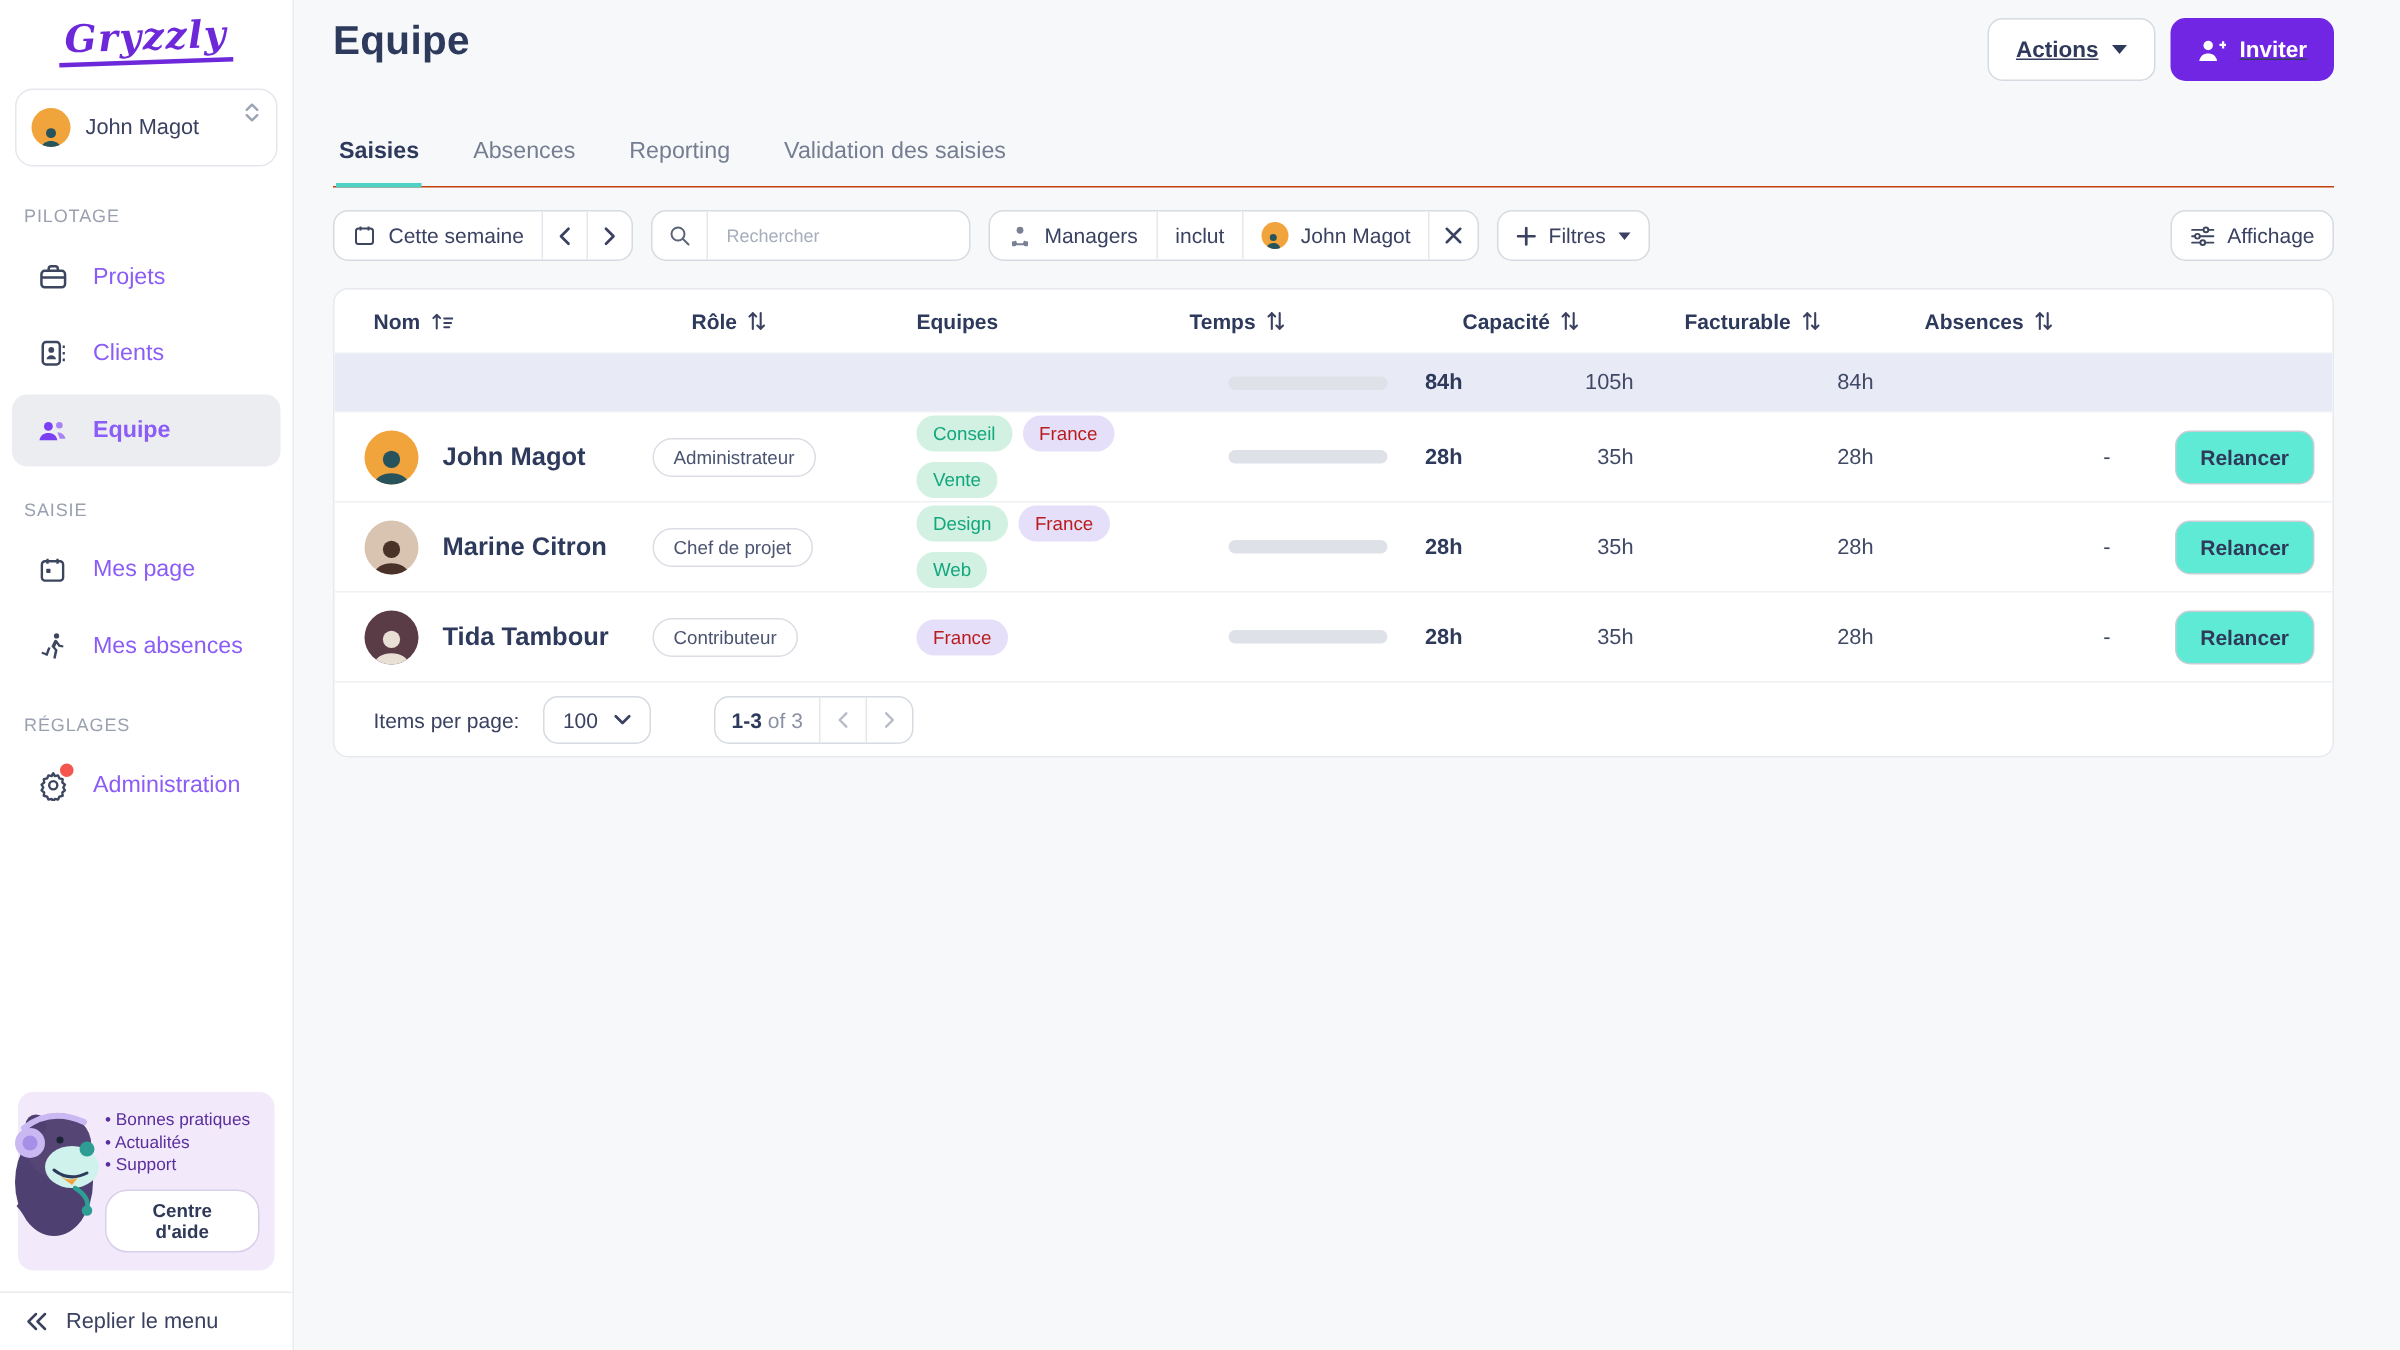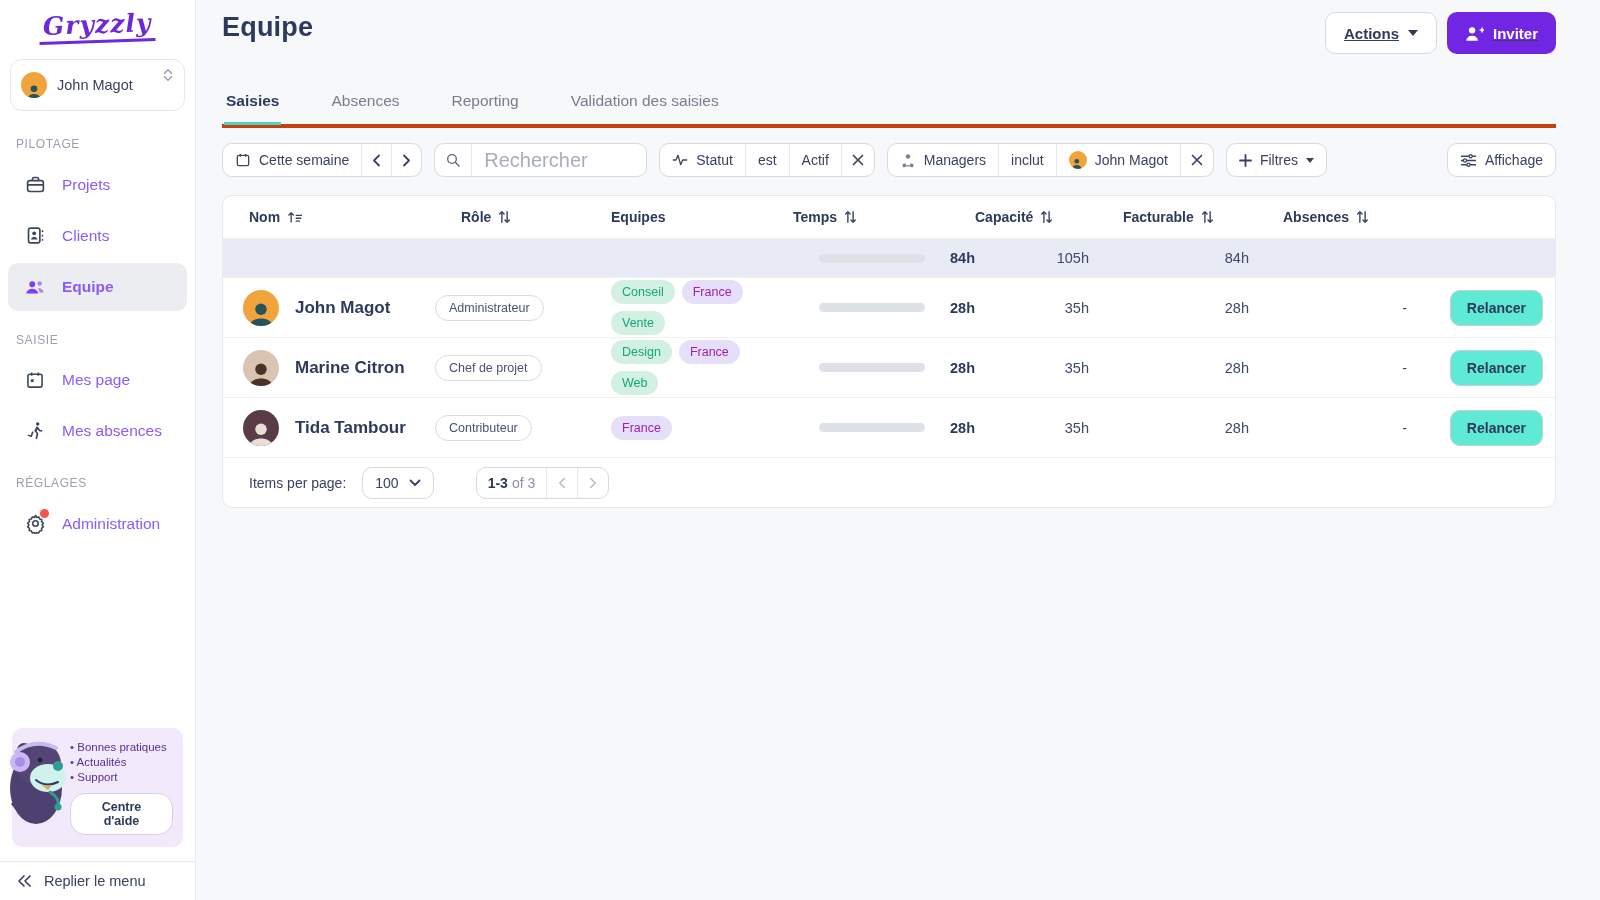--- a/index.html
+++ b/index.html
@@ -64,33 +64,33 @@
   .head-actions { display:flex; gap:10px;text-decoration:underline; }
   .btn {
     height:42px; border-radius:10px; font-size:15px; font-weight:700; cursor:pointer;
     display:inline-flex; align-items:center; gap:9px; font-family:inherit;
   }
   .btn-outline { background:#fff; border:1px solid #D6DAE1; color:#2F3A5A; padding:0 18px; }
   .btn-primary { background:#7126E3; border:none; color:#fff; padding:0 18px; }
   .caret-down { width:0; height:0; border-left:5px solid transparent;
     border-right:5px solid transparent; border-top:6px solid #2F3A5A; }
   
-  .tabs { display:flex; gap:48px; margin-top:30px; border-bottom:4px solid #c2410c; padding:0 2px; }
+  .tabs { display:flex; gap:32px; margin-top:30px; border-bottom:1px solid #c2410c; padding:0 2px; }
   .tab { font-size:15.5px; color:#757D91; padding:8px 2px 12px; cursor:pointer; font-weight:500; }
   .tab.active { color:#2E3A5C; font-weight:700; border-bottom:3px solid #4FD1C5; margin-bottom:-1px; }
   
   .filter-bar { display:flex; gap:12px; margin-top:15px; align-items:center; }
   .fgroup {
     display:inline-flex; align-items:stretch; background:#fff; border:1px solid #D6DAE1;
     border-radius:10px; height:34px; overflow:hidden; font-size:14px; color:#3A4161;
   }
   .fseg { display:flex; align-items:center; gap:8px; padding:0 12px; cursor:pointer; }
   .fseg + .fseg { border-left:1px solid #E4E7ED; }
   .fseg.icon-only { padding:0 10px; color:#5A6378; }
-  .search-input { border:none; outline:none; font-size:20px; width:150px;
+  .search-input { border:none; outline:none; font-size:12px; width:150px;
     font-family:inherit; color:#b91c1c; }
   .search-input::placeholder { color:#A7ADBC; }
   .mini-avatar { width:18px; height:18px; border-radius:50%; display:inline-block; }
   .spacer { flex:1; }
   
   .table-card { margin-top:18px; background:#fff; border:1px solid #E7E9EE;
     border-radius:10px; overflow:hidden; }
   .tgrid { display:grid;
     grid-template-columns:212px 150px 208px 182px 148px 160px 158px 1fr;
     align-items:center; }
@@ -102,21 +102,21 @@
   .data-row { height:60px; border-top:1px solid #F0F1F5; font-size:14.5px; }
   .cell-name { display:flex; align-items:center; gap:16px; padding-left:20px; cursor:pointer; }
   .avatar { width:36px; height:36px; border-radius:50%; position:relative; overflow:hidden; flex:none; }
   .avatar svg { position:absolute; bottom:-2px; left:50%; transform:translateX(-50%); }
   .pname { font-size:17px; font-weight:600; color:#2E3A5C; }
   .role-pill { display:inline-block; border:1px solid #DADDE4; border-radius:14px;
     padding:5px 13px; font-size:12.5px; color:#4A5370; background:#fff; }
   .teams { display:flex; gap:7px; padding-left:26px; flex-wrap:wrap; }
   .tag { border-radius:13px; padding:5px 11px; font-size:12.5px; font-weight:500; }
   .tag[data-color="green"] { background:#D2F1E2; color:#13A77D; }
-  .tag[data-color="purple"] { background:#E6DFF9; color:#a21caf; }
+  .tag[data-color="purple"] { background:#E6DFF9; color:#b91c1c; }
   .cell-temps { display:flex; align-items:center; gap:14px; padding-left:26px; }
   .bar { width:110px; height:9px; background:#DFE1E8; border-radius:5px; overflow:hidden; }
   .bar-fill { height:100%; background:#6C26E8; border-radius:5px; }
   .tval { font-weight:700; color:#2E3A5C; min-width:36px; text-align:right; }
   .nval { text-align:right; padding-right:34px; color:#3F4965; }
   .cell-action { display:flex; justify-content:flex-end; padding-right:12px; }
   .relancer-btn { background:#5eead4; border:1px solid #C9CDD6; border-radius:10px;
     padding:9px 16px; font-size:14px; font-weight:700; color:#2F3A5A; cursor:pointer;
     font-family:inherit; }
   
@@ -324,37 +324,20 @@
         <svg width="16" height="16" viewBox="0 0 24 24" fill="none" stroke="#5A6378" stroke-width="2" stroke-linecap="round">
             <circle cx="10.5" cy="10.5" r="6.5"></circle>
             <path d="M15.5 15.5 21 21"></path>
           </svg>
       </span>
       <span class="fseg" style="cursor:text">
         <input class="search-input" placeholder="Rechercher" style="">
       </span>
     </div>
 
-    <div class="fgroup">
-      <span class="fseg">
-        <span>
-          <svg width="16" height="14" viewBox="0 0 24 18" fill="none" stroke="#3C465F" stroke-width="2" stroke-linecap="round" stroke-linejoin="round">
-              <path d="M2 9h4l3-7 4 14 3-7h6"></path>
-            </svg>
-        </span>
-        <span>Statut</span>
-      </span>
-      <span class="fseg">est</span>
-      <span class="fseg">Actif</span>
-      <span class="fseg icon-only">
-        <svg width="12" height="12" viewBox="0 0 12 12" fill="none" stroke="#3A4161" stroke-width="1.7" stroke-linecap="round">
-            <path d="M1.5 1.5l9 9M10.5 1.5l-9 9"></path>
-          </svg>
-      </span>
-    </div>
 
     <div class="fgroup">
       <span class="fseg">
         <span>
           <svg width="16" height="15" viewBox="0 0 24 22" fill="#7A8194">
               <circle cx="12" cy="5" r="3.4"></circle>
               <path d="M5 20c0-2 1-4 3-4.8l1 2.8h6l1-2.8c2 .8 3 2.8 3 4.8z"></path>
               <rect x="4" y="16" width="4" height="5" rx="1"></rect>
               <rect x="16" y="16" width="4" height="5" rx="1"></rect>
             </svg>

